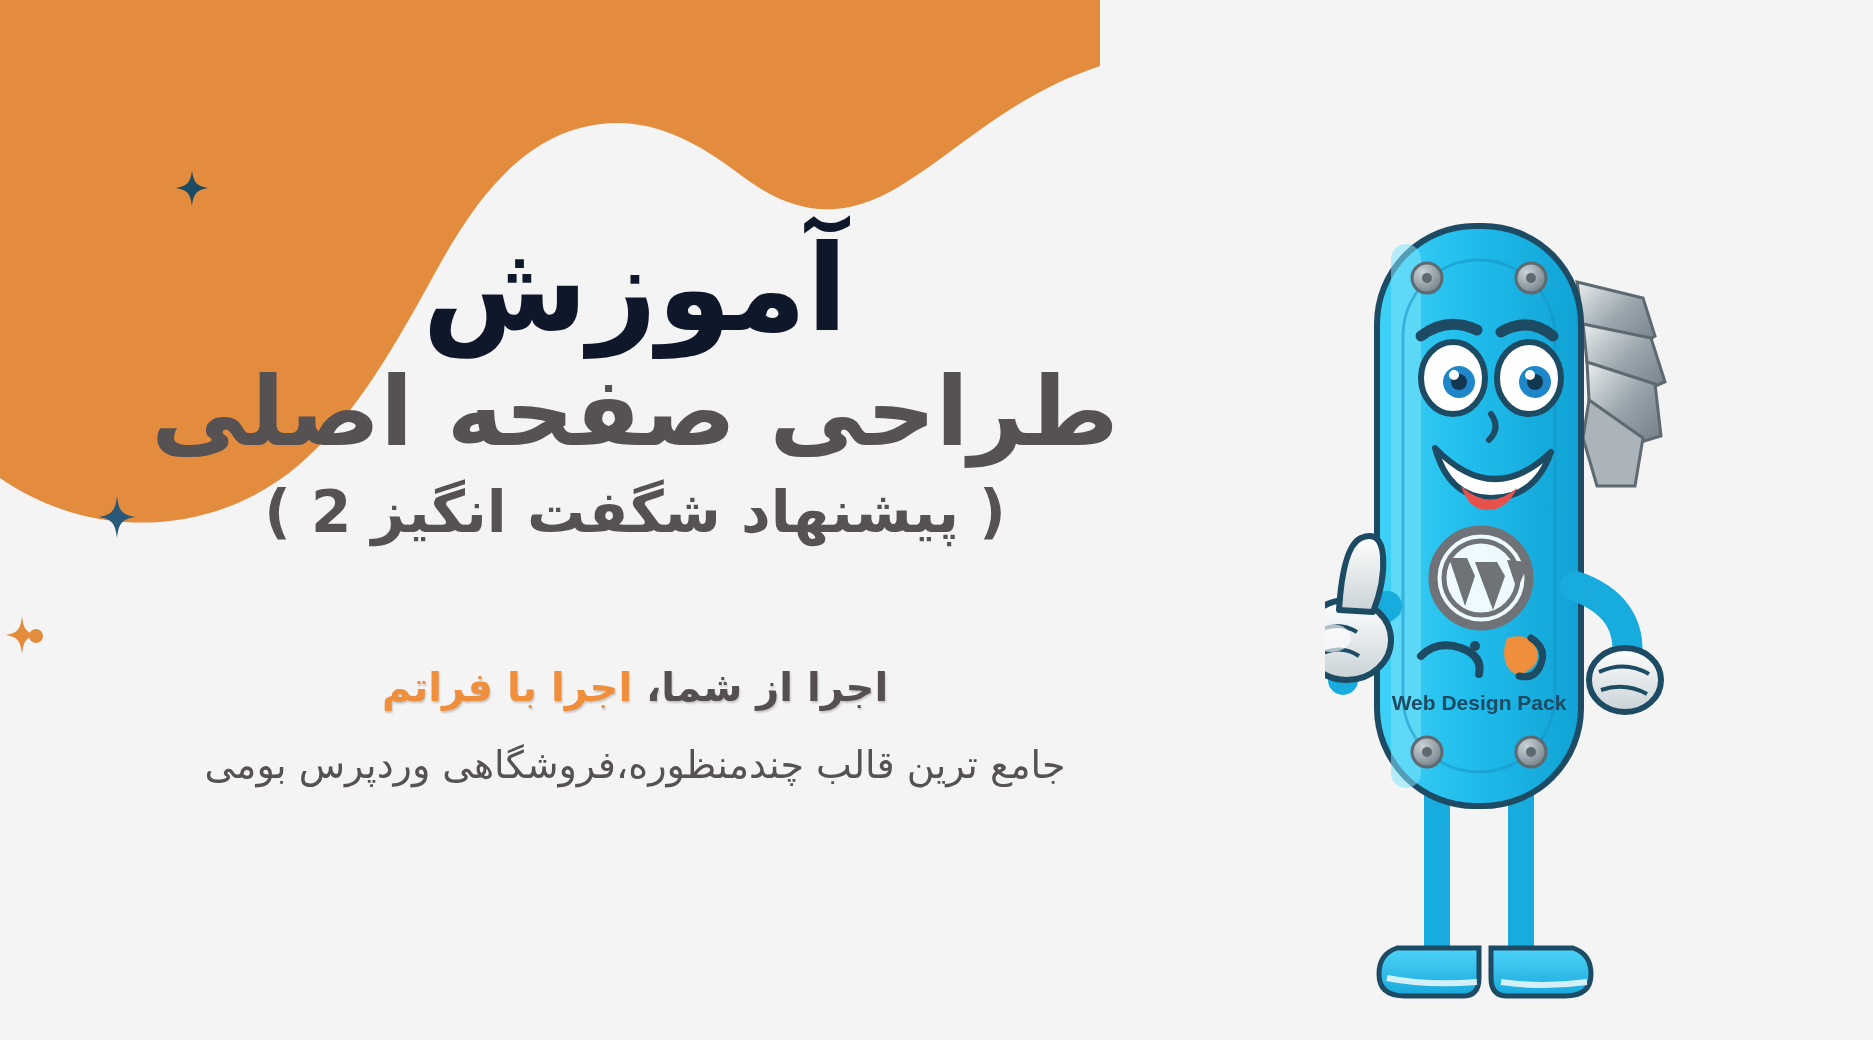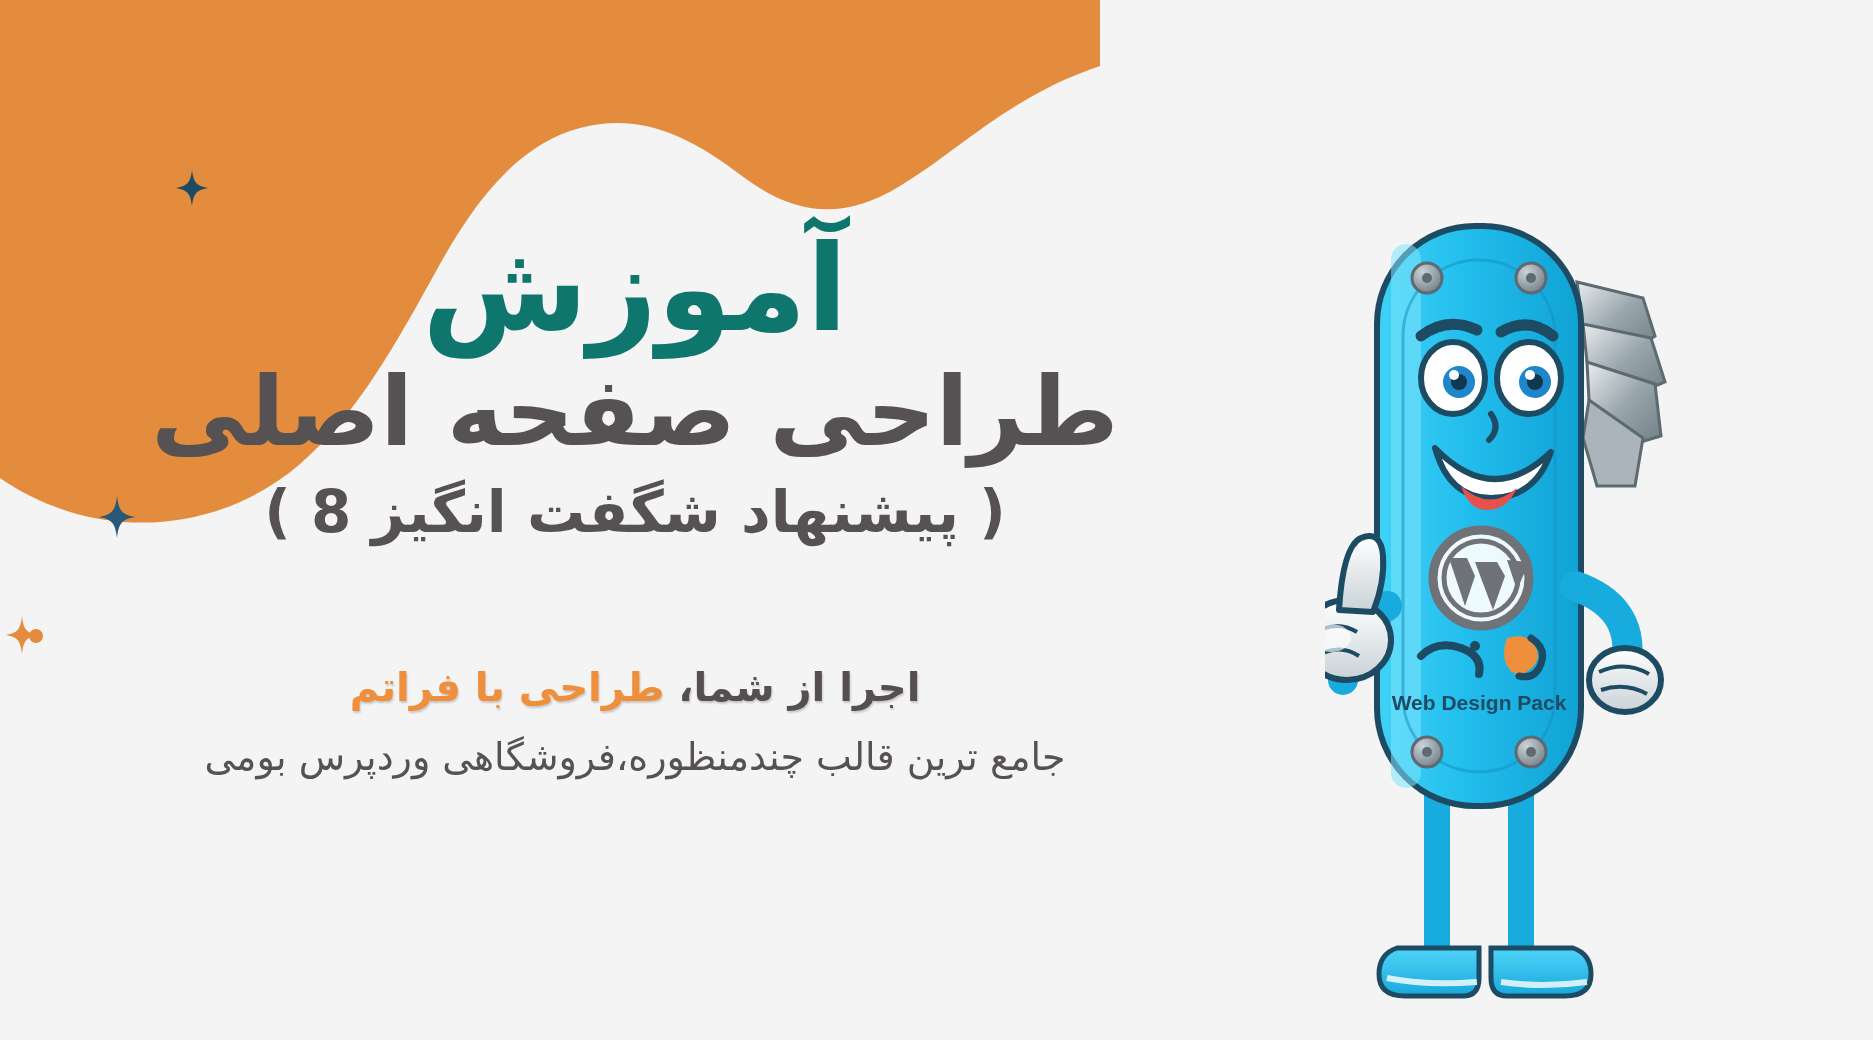--- a/index.html
+++ b/index.html
@@ -24,21 +24,21 @@
     position:absolute;
     left:0;top:0;width:1270px;height:1040px;
     display:flex;flex-direction:column;
     align-items:center;justify-content:flex-start;
     text-align:center;
   }
   .title-main{
     margin-top:228px;
     font-size:120px;line-height:1.02;
     font-weight:bold;
-    color:#0f766e;
+    color:#0f172a;
     letter-spacing:0;
     white-space:nowrap;
   }
   .title-sub{
     margin-top:12px;
     font-size:96px;line-height:1.05;
     font-weight:bold;
     color:#565152;
     white-space:nowrap;
     text-align:center;
@@ -53,21 +53,21 @@
   .tagline{
     margin-top:118px;
     font-size:40px;line-height:1.2;
     font-weight:bold;
     white-space:nowrap;
     text-shadow:1px 2px 2px rgba(0,0,0,.18);
   }
   .tagline .t-dark{color:#55504f;}
   .tagline .t-orange{color:#ef8f3c;}
   .subline{
-    margin-top:24px;
+    margin-top:32px;
     font-size:38px;line-height:1.2;
     color:#565152;
     white-space:nowrap;
   }
 
   
   .mascot{position:absolute;right:148px;top:186px;width:400px;height:830px;}
 </style>
 </head>
 <body>
@@ -102,25 +102,25 @@
 
   <span class="dot" style="left:25px;top:461px;width:14px;height:14px;background:#e38c3e;"></span>
   <span class="dot" style="left:29px;top:629px;width:14px;height:14px;background:#e38c3e;"></span>
 
   <div class="textwrap">
 
     <div class="title-main">آموزش</div>
 
     <div class="title-sub">طراحی صفحه اصلی</div>
 
-    <div class="title-note">( پیشنهاد شگفت انگیز 8 )</div>
+    <div class="title-note">( پیشنهاد شگفت انگیز 2 )</div>
 
     <div class="tagline">
       <span class="t-dark">اجرا از شما،</span>
-      <span class="t-orange">طراحی با فراتم</span>
+      <span class="t-orange">اجرا با فراتم</span>
     </div>
 
     <div class="subline">جامع ترین قالب چندمنظوره،فروشگاهی وردپرس بومی</div>
   </div>
 
   <svg class="mascot" viewBox="0 0 400 830" aria-hidden="true">
     <defs>
       <linearGradient id="bodyGrad" x1="0" y1="0" x2="1" y2="0">
         <stop offset="0%" stop-color="#3fd2f7"></stop>
         <stop offset="45%" stop-color="#21bdec"></stop>

